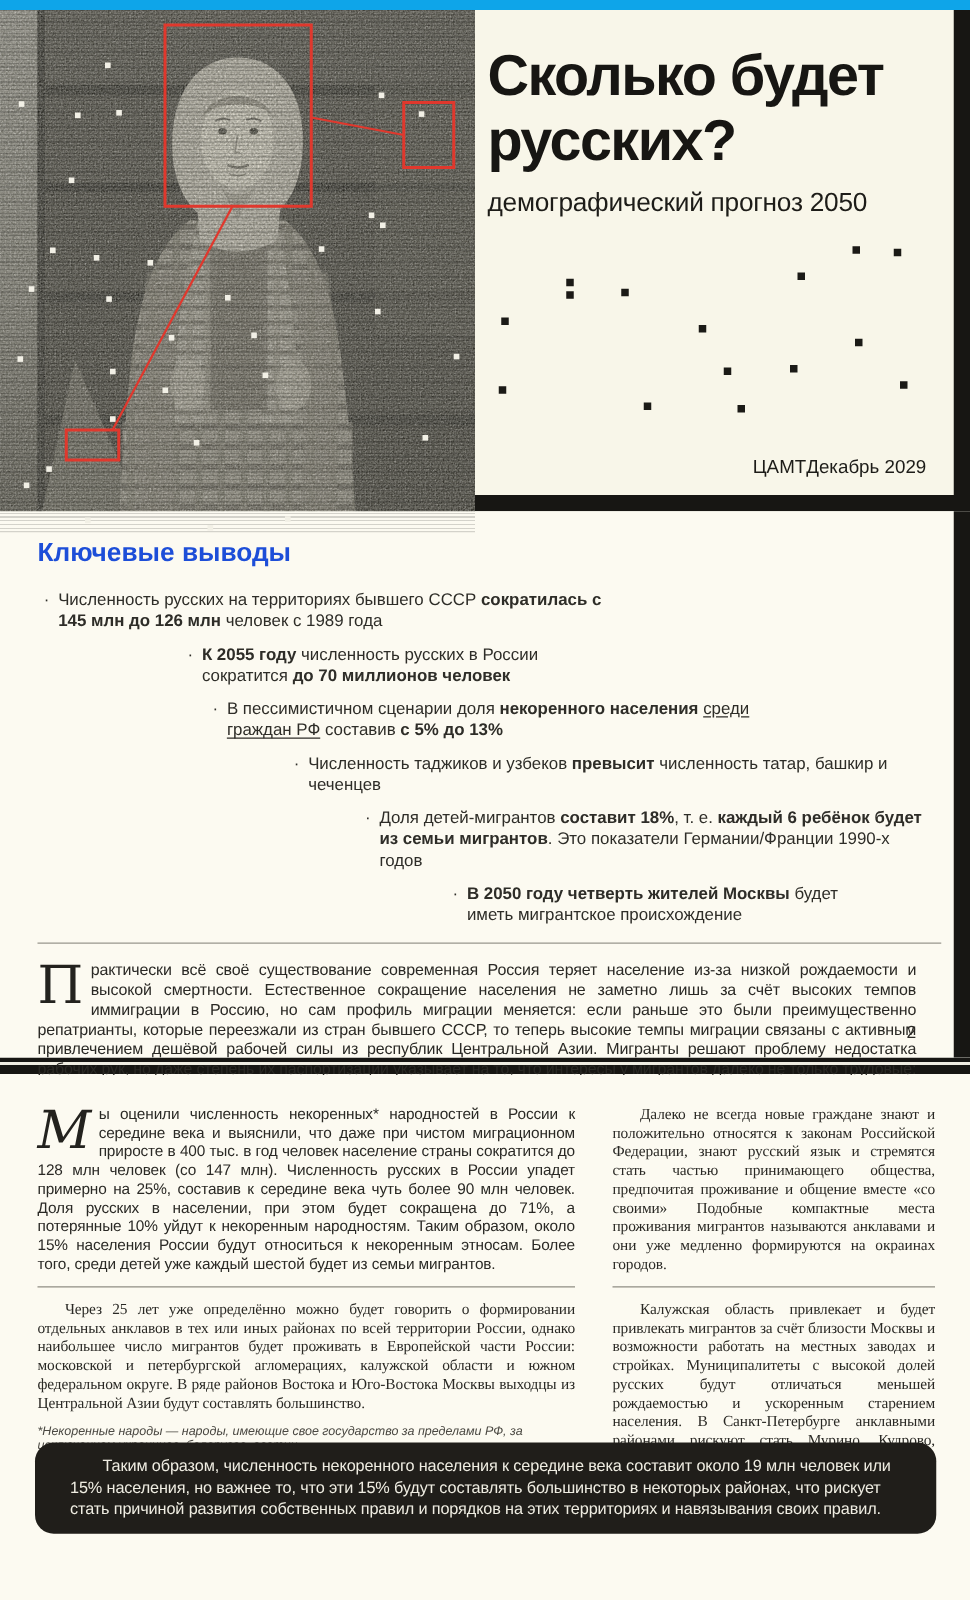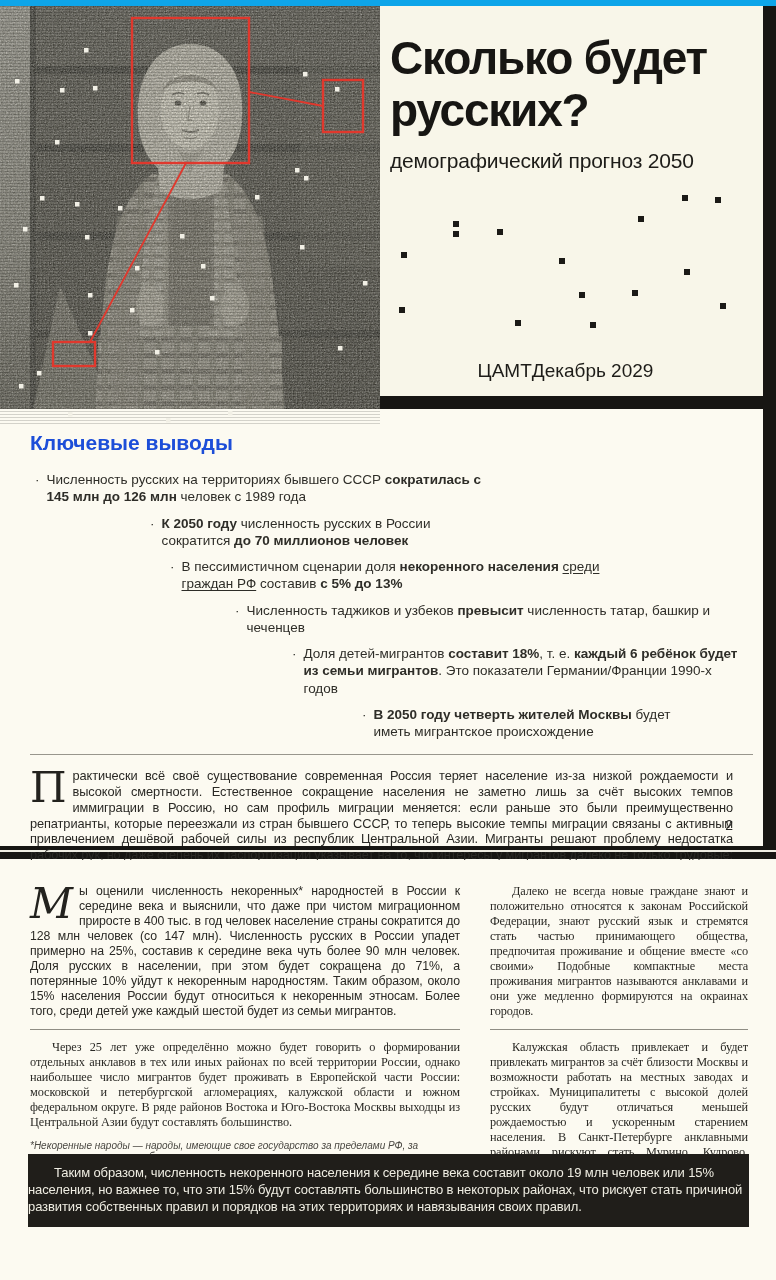--- a/index.html
+++ b/index.html
@@ -1,34 +1,34 @@
 <!DOCTYPE html>
 <html><head>
 <meta charset="utf-8">
 <style>
   * { margin:0; padding:0; box-sizing:border-box; }
   html,body { background:#e9e7dd; }
   .page { position:relative; width:776px; height:1280px; margin:0 auto; background:#fcfaf1;
           font-family:"Liberation Sans",sans-serif; color:#23221e; overflow:hidden; }
 
   
-  .top { display:flex; height:396px; border-top:6px solid #0ea5e9; }
+  .top { display:flex; height:396px; border-top:8px solid #0ea5e9; }
   .photo { position:relative; width:380px; height:418px; flex:0 0 380px; background:#34322e; overflow:hidden; }
   .photo svg.art { display:block; }
   .photo::after { content:""; position:absolute; inset:0; z-index:1; pointer-events:none;
      background:
        repeating-linear-gradient(0deg, rgba(0,0,0,.16) 0 1px, transparent 1px 3px),
        repeating-linear-gradient(90deg, rgba(255,255,255,.05) 0 1px, transparent 1px 4px); }
   .annot { position:absolute; inset:0; z-index:2; }
   .title-area { position:relative; flex:1; background:#f8f6e9; border-right:13px solid #171613;
                 padding:26px 0 0 10px; }
   .title { font-size:46px; font-weight:600; line-height:1.14; letter-spacing:-1.2px; width:372px; color:#171613; }
   .subtitle { margin-top:12px; font-size:21px; font-weight:500; letter-spacing:-.2px; color:#1d1c18; }
   .brand-row { position:absolute; left:10px; right:22px; bottom:14px; display:flex;
-               justify-content:center; font-size:19px; font-weight:500; color:#1d1c18; }
+               justify-content:flex-end; font-size:15px; font-weight:500; color:#1d1c18; }
   .sq { position:absolute; width:6px; height:6px; background:#1b1a16; }
 
   
   .band1 { height:13px; background:#171613; }
   .band2 { height:14px; background:linear-gradient(to bottom,#171613 0 4px,#efede2 4px 6px,#171613 6px 13px,#fcfaf1 13px 14px); }
 
   
   .mid { position:relative; height:437px; background:#fcfaf1; border-right:13px solid #171613; padding-top:22px; }
   .kf-heading { margin:0 0 16px 30px; font-size:21px; font-weight:700; color:#1d4ed8; }
   .bullet { display:flex; gap:7px; margin-bottom:9px; font-size:13.5px; line-height:1.28; color:#2e2d28; }
@@ -52,22 +52,22 @@
   
   .bottom { position:relative; height:386px; background:#fcfaf1; padding:24px 28px 0 30px; }
   .cols { display:flex; gap:30px; }
   .col-left { width:430px; flex:0 0 430px; }
   .col-right { flex:1; }
   .colp { text-align:justify; font-size:12.3px; line-height:1.22; letter-spacing:-.1px; color:#2a2925; }
   .indent { text-indent:22px;font-family:Liberation Serif, serif; }
   .col-div { border:none; border-top:1px solid #8f8d84; margin:10px 0; }
   .footnote { margin-top:10px; font-size:10px; font-style:italic; color:#4a4842; }
   .summary { position:absolute; left:28px; right:27px; top:294px; height:73px; background:#201e1a;
-             color:#efede2; padding:11px 0; font-size:13px; line-height:1.3; text-indent:26px;
-             letter-spacing:-.1px; }
+             color:#efede2; padding:11px 28px; font-size:13px; line-height:1.3; text-indent:26px;
+             letter-spacing:-.1px;border-radius:15px; }
 </style>
 </head>
 <body>
 
 <div class="page">
 
   <div class="top">
     <div class="photo">
       <svg class="art" width="380" height="418" viewBox="0 0 380 418">
         <defs>
@@ -202,21 +202,21 @@
 
   <div class="mid">
     <h2 class="kf-heading">Ключевые выводы</h2>
 
     <div class="bullet b1">
       <span class="bdot">·</span>
       <span class="btext"><span>Численность русских на территориях бывшего СССР </span><span class="b">сократилась с 145 млн до 126 млн</span><span> человек с 1989 года</span></span>
     </div>
     <div class="bullet b2">
       <span class="bdot">·</span>
-      <span class="btext"><span class="b">К 2050 году</span><span> численность русских в России сократится </span><span class="b">до 70 миллионов человек</span></span>
+      <span class="btext"><span class="b">К 2055 году</span><span> численность русских в России сократится </span><span class="b">до 70 миллионов человек</span></span>
     </div>
     <div class="bullet b3">
       <span class="bdot">·</span>
       <span class="btext"><span>В пессимистичном сценарии доля </span><span class="b">некоренного населения</span><span> </span><span class="u">среди граждан РФ</span><span> составив </span><span class="b">с 5% до 13%</span></span>
     </div>
     <div class="bullet b4">
       <span class="bdot">·</span>
       <span class="btext"><span>Численность таджиков и узбеков </span><span class="b">превысит</span><span> численность татар, башкир и чеченцев</span></span>
     </div>
     <div class="bullet b5">

